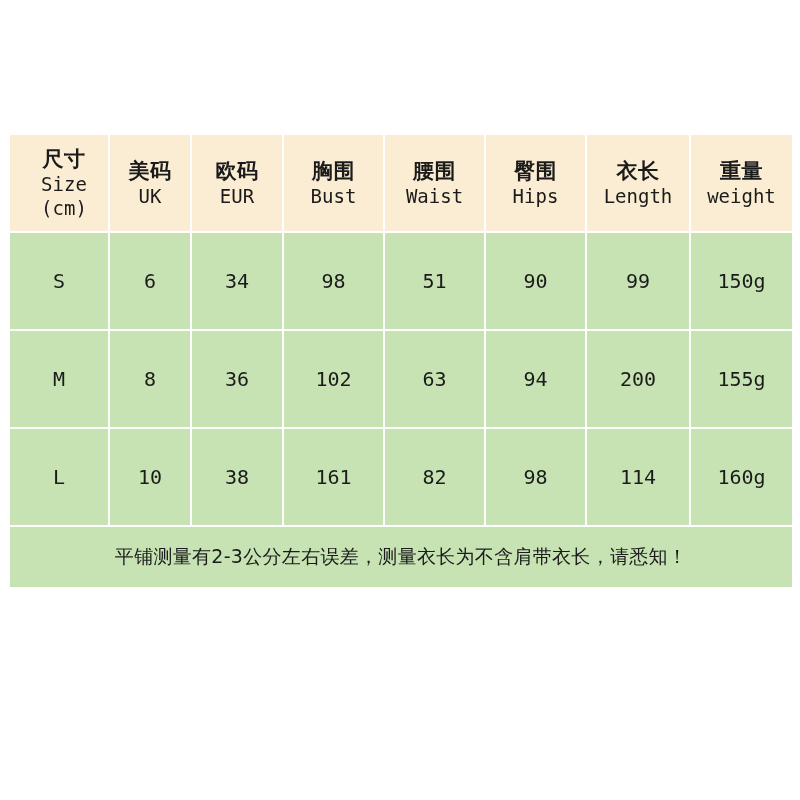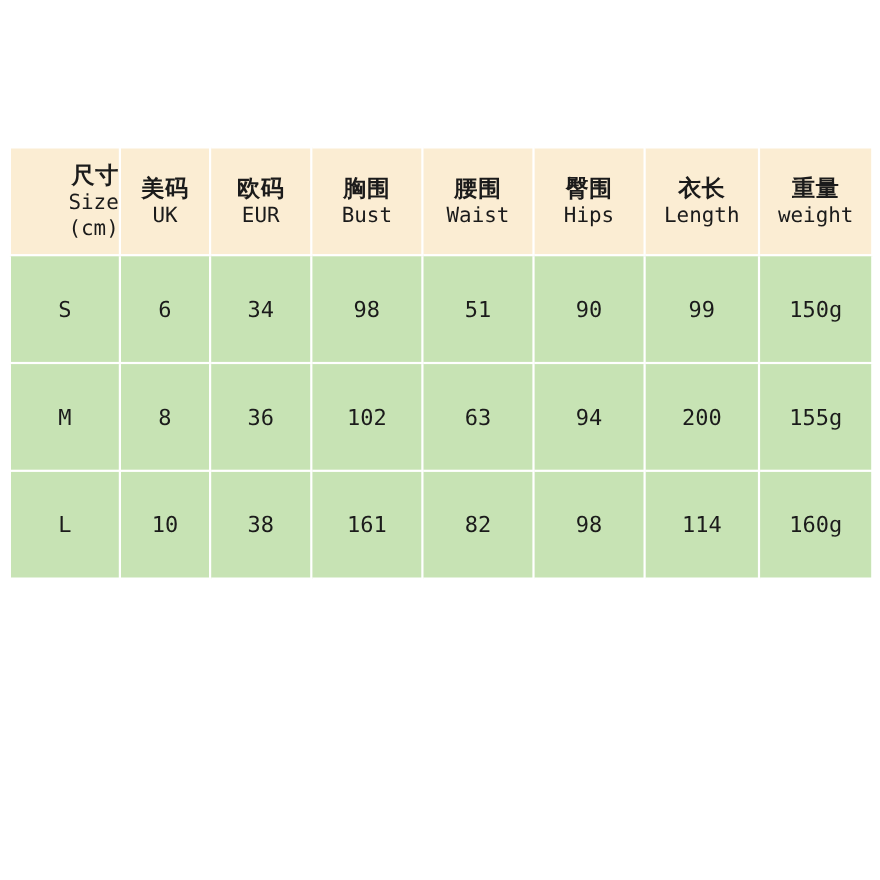--- a/index.html
+++ b/index.html
@@ -53,21 +53,21 @@
   }
   .hdr-en {
     display: block;
     font-family: "DejaVu Sans Mono", monospace;
     font-size: 19px;
     font-weight: normal;
     color: #1b1b1b;
     line-height: 24px;
   }
   th.col-size .hdr-cn, th.col-size .hdr-en {
-    text-align: right;
+    text-align: center;
     padding-left: 10px;
   }
   tbody tr {
     background: #c7e3b4;
   }
   tbody td {
     height: 96px;
     background: #c7e3b4;
     font-family: "DejaVu Sans Mono", monospace;
     font-size: 20px;
@@ -168,16 +168,19 @@
         <tr>
           <td>L</td>
           <td>10</td>
           <td>38</td>
           <td>161</td>
           <td>82</td>
           <td>98</td>
           <td>114</td>
           <td>160g</td>
         </tr>
+        <tr class="note-row">
+          <td colspan="8">平铺测量有2-3公分左右误差，测量衣长为不含肩带衣长，请悉知！</td>
+        </tr>
       </tbody>
     </table>
   </div>
 </div>
 
 </body></html>

